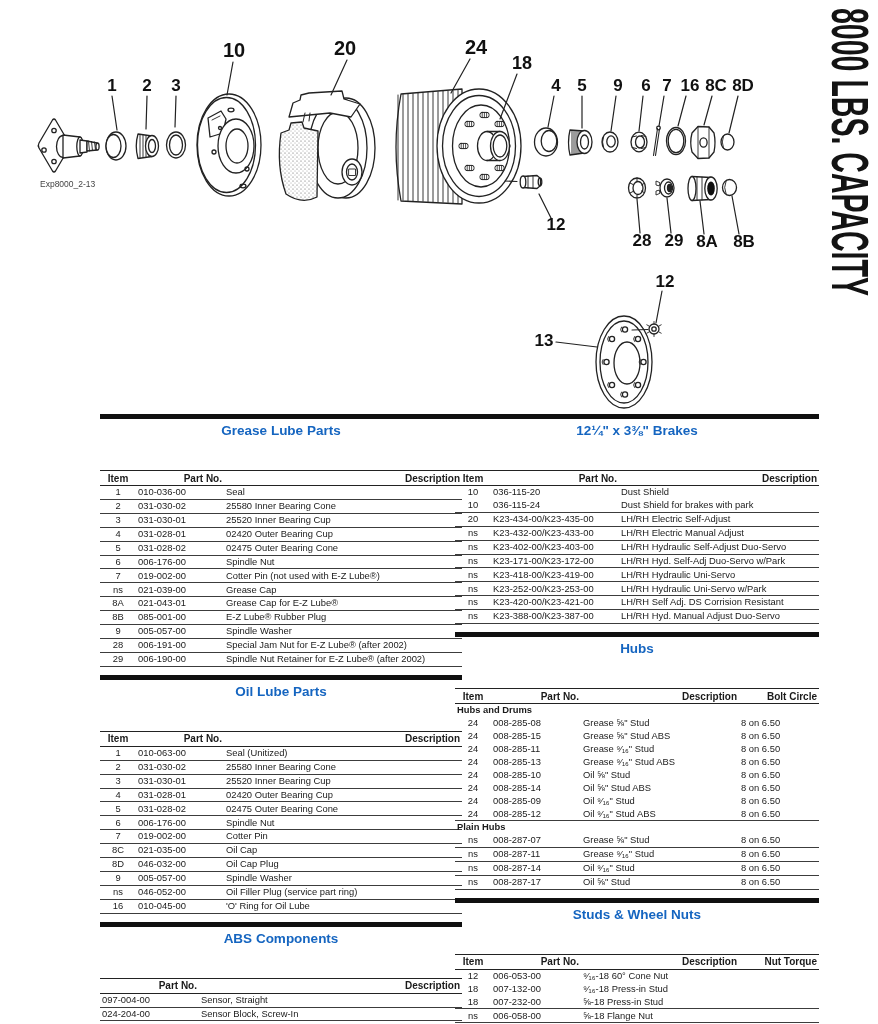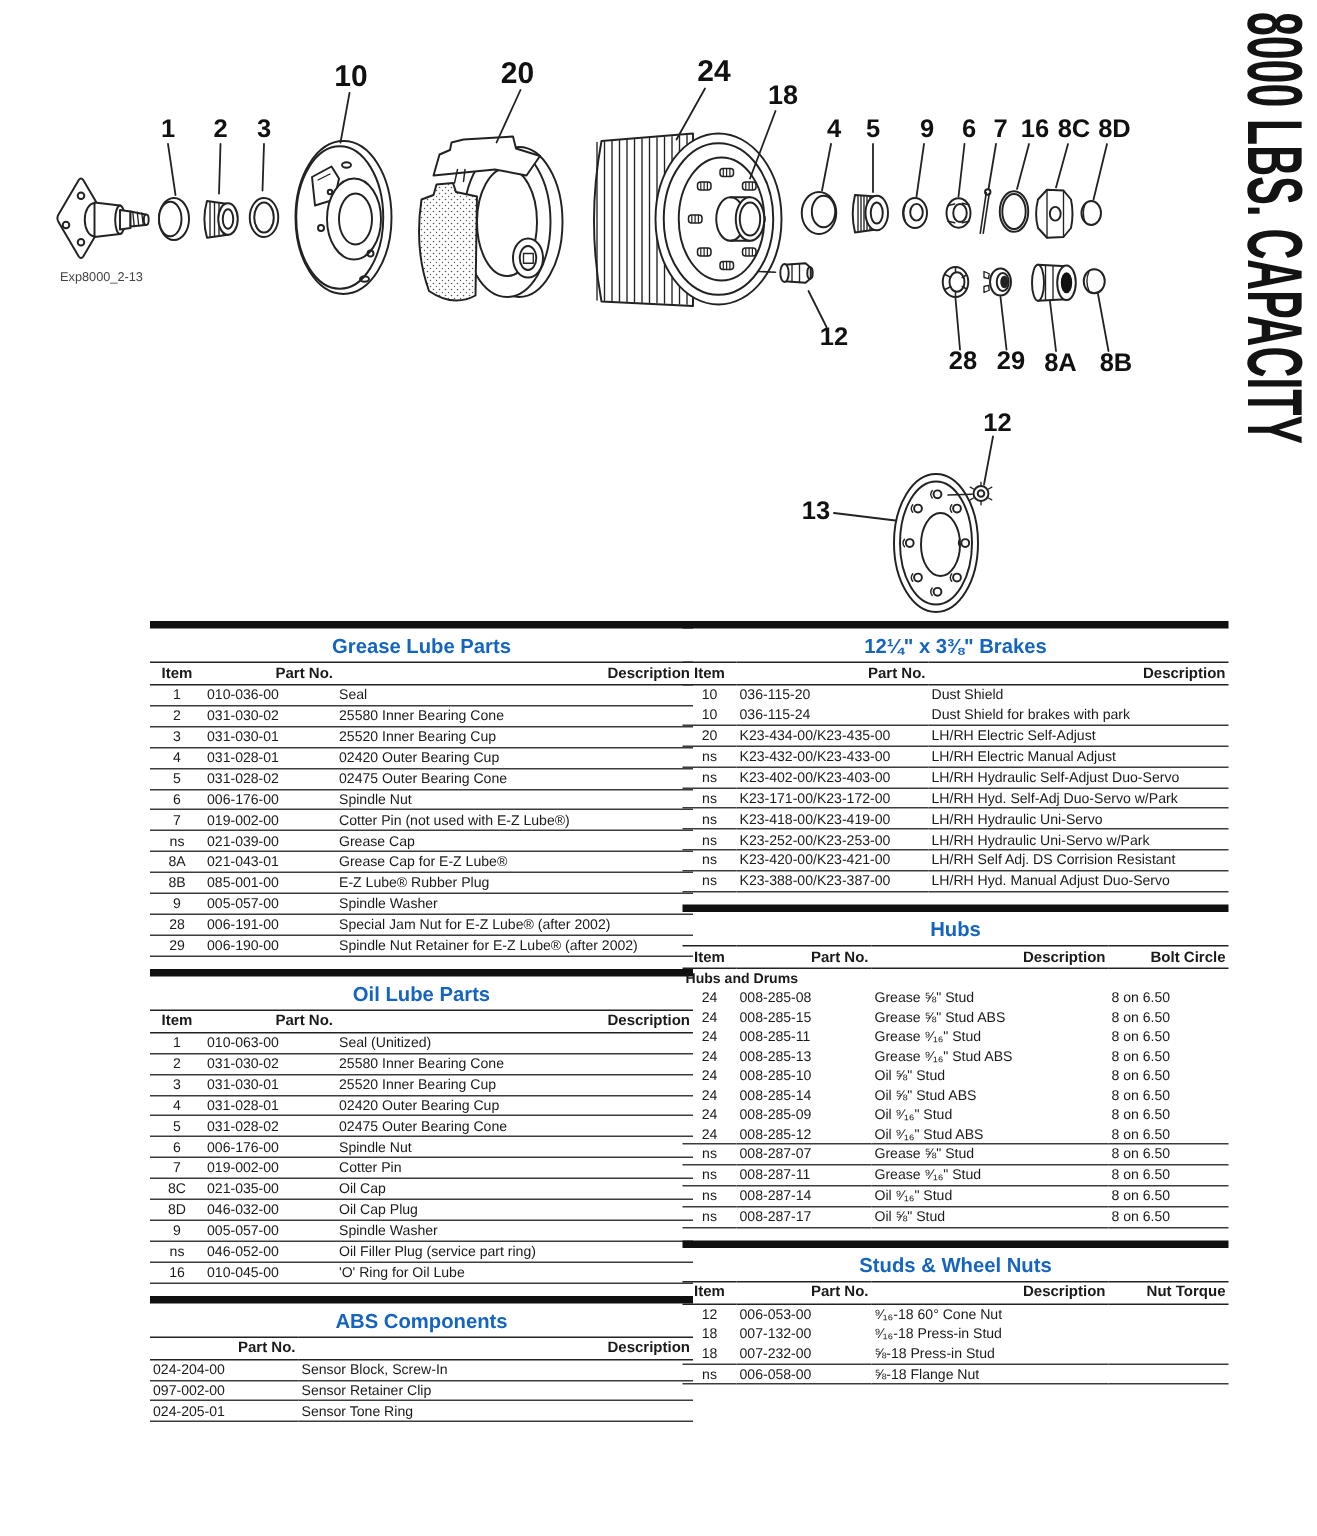--- a/index.html
+++ b/index.html
@@ -6,21 +6,21 @@
   html,body{ margin:0; padding:0; background:#fff; }
   .page{ position:relative; width:878px; height:1024px; background:#fff; overflow:hidden;
          font-family:"Liberation Sans", sans-serif; color:var(--ink); }
   .diagram{ position:absolute; top:0; left:0; }
   .col{ position:absolute; top:414px; }
   .col-left{ left:100px; width:362px; }
   .col-right{ left:455px; width:364px; }
   .ptable{ margin-bottom:8px; }
   .bar{ height:5px; background:#101010; margin-bottom:2px; }
   .ptitle{ margin:0; text-align:center; color:var(--blue); font-size:13.5px; font-weight:bold; padding:2px 0 3px; }
-  table{ width:100%; border-collapse:collapse; font-size:9.4px; table-layout:fixed; }
+  table{ width:100%; border-collapse:collapse; font-size:9.4px; table-layout:fixed;margin-top:29px; }
   th{ font-size:10px; text-align:right; font-weight:bold; padding:1.5px 2px;
       border-top:1.6px solid #222; border-bottom:1.5px solid #222; }
   td{ padding:1.2px 2px; border-bottom:1.3px solid #3c3c3c; line-height:1.12; white-space:nowrap; }
   tr.nosep td{ border-bottom:none; }
   tr.section td{ border-bottom:none; font-weight:bold; }
   .c-item{ width:32px; text-align:center; }
   td.c-item{ text-align:center; }
   .c-part{ width:84px; }
   .brakes .c-part{ width:124px; }
   .hubs .c-part, .studs .c-part{ width:86px; }
@@ -445,20 +445,24 @@
       <div class="bar"></div>
       <h2 class="ptitle">ABS Components</h2>
       <table>
         <thead>
             <tr>
           <th class="c-part">Part No.</th>
           <th>Description</th>
         </tr>
           </thead>
         <tbody>
+          <tr>
+              <td class="c-part">097-004-00</td>
+              <td>Sensor, Straight</td>
+            </tr>
             <tr>
               <td class="c-part">024-204-00</td>
               <td>Sensor Block, Screw-In</td>
             </tr>
             <tr>
               <td class="c-part">097-002-00</td>
               <td>Sensor Retainer Clip</td>
             </tr>
             <tr>
               <td class="c-part">024-205-01</td>
@@ -594,20 +598,23 @@
               <td class="c-part">008-285-09</td>
               <td>Oil ⁹⁄₁₆" Stud</td>
               <td class="c-last">8 on 6.50</td>
             </tr>
             <tr>
               <td class="c-item">24</td>
               <td class="c-part">008-285-12</td>
               <td>Oil ⁹⁄₁₆" Stud ABS</td>
               <td class="c-last">8 on 6.50</td>
             </tr>
+          <tr class="section">
+            <td colspan="4">Plain Hubs</td>
+          </tr>
           <tr>
               <td class="c-item">ns</td>
               <td class="c-part">008-287-07</td>
               <td>Grease ⅝" Stud</td>
               <td class="c-last">8 on 6.50</td>
             </tr>
             <tr>
               <td class="c-item">ns</td>
               <td class="c-part">008-287-11</td>
               <td>Grease ⁹⁄₁₆" Stud</td>

